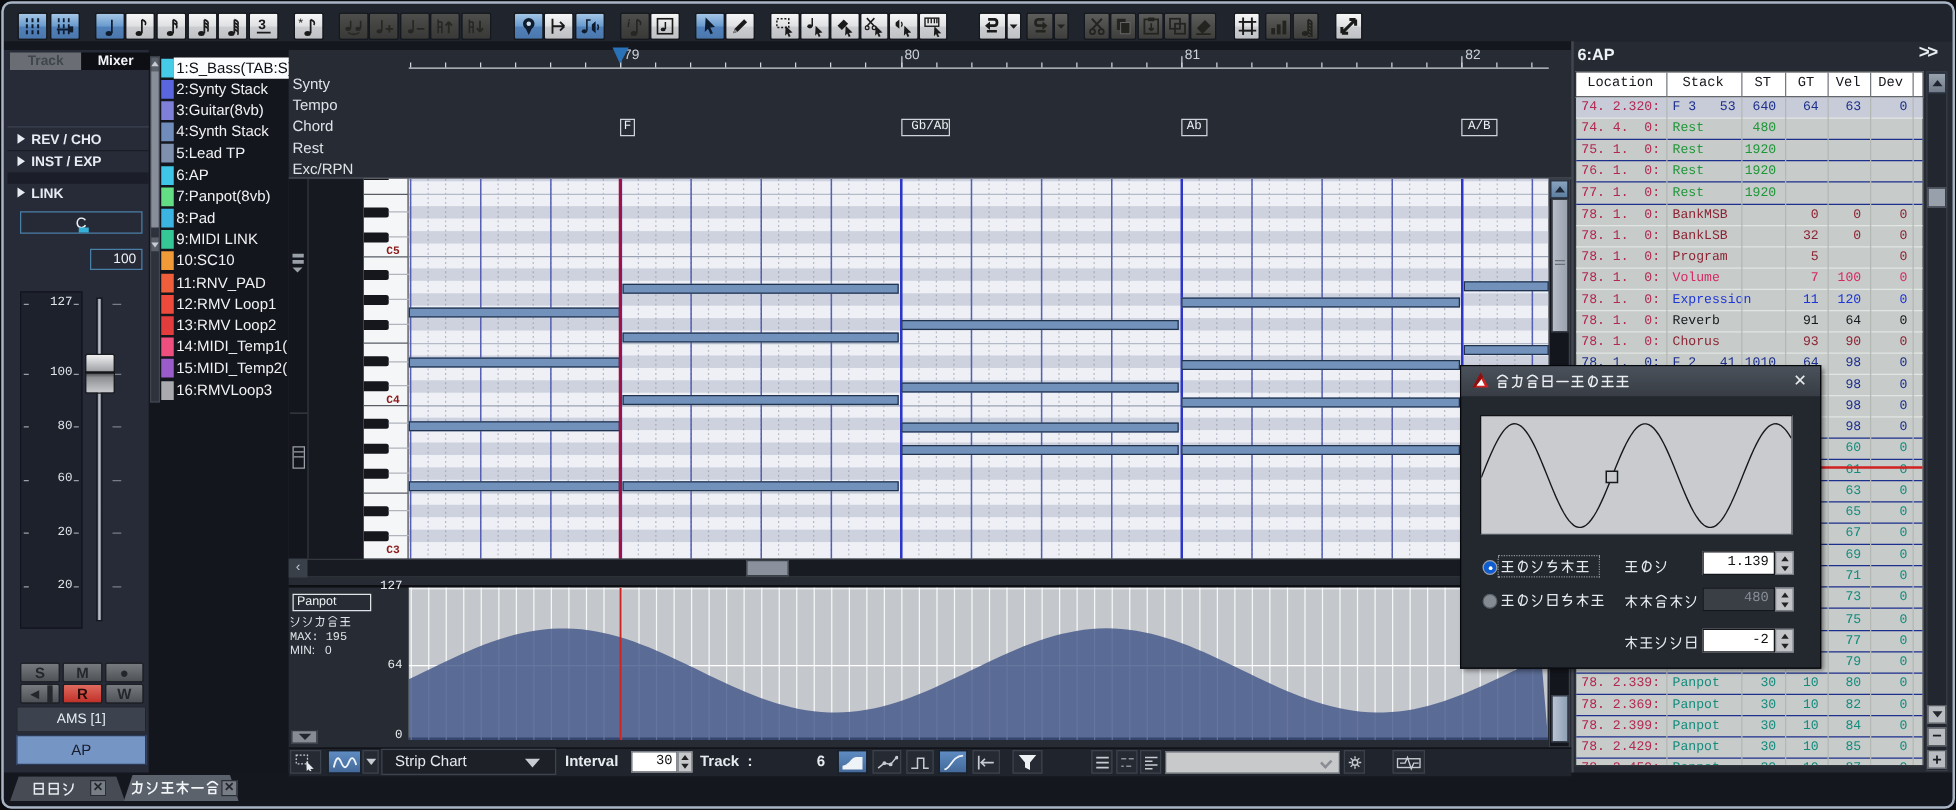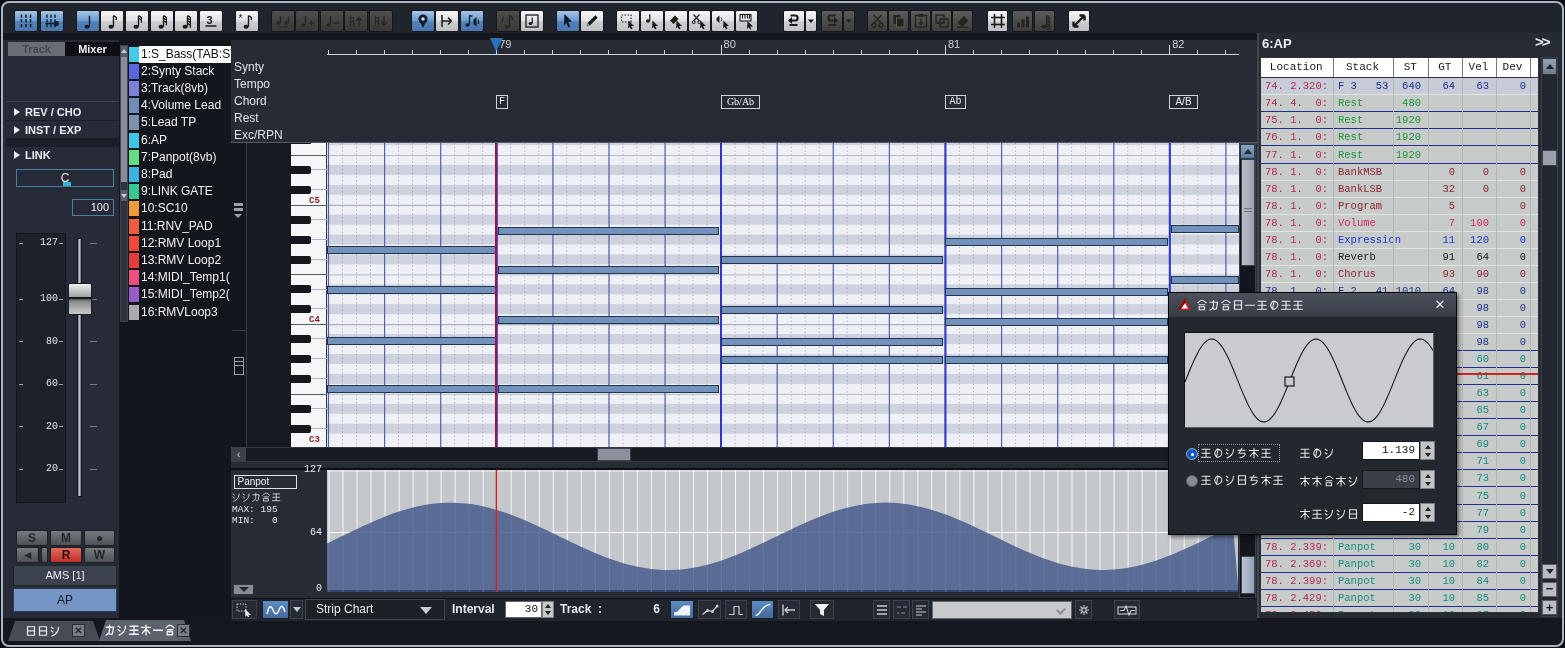--- a/index.html
+++ b/index.html
@@ -406,33 +406,33 @@
 <div style="position:absolute;left:16px;top:547px;width:32px;height:16px;background:linear-gradient(180deg,#777b80,#4e5257);border:1px solid #1c1f24;color:#24272b;font-weight:bold;font-size:12px;text-align:center;line-height:15px;border-radius:2px">◄▐</div>
 <div style="position:absolute;left:50px;top:547px;width:32px;height:16px;background:linear-gradient(180deg,#e06a5e,#c03028);border:1px solid #1c1f24;color:#2a0d0a;font-weight:bold;font-size:12px;text-align:center;line-height:15px;border-radius:2px">R</div>
 <div style="position:absolute;left:84px;top:547px;width:31px;height:16px;background:linear-gradient(180deg,#777b80,#4e5257);border:1px solid #1c1f24;color:#24272b;font-weight:bold;font-size:12px;text-align:center;line-height:15px;border-radius:2px">W</div>
 <div style="position:absolute;left:13px;top:565px;width:104px;height:21px;background:#3c434e;border:1px solid #20242c;color:#e8ecf2;font-size:11px;text-align:center;line-height:19px">AMS [1]</div>
 <div style="position:absolute;left:13px;top:588px;width:104px;height:24px;background:#7595c5;border:1px solid #2a3a55;color:#171d2c;font-size:12px;text-align:center;line-height:22px">AP</div>
 <div style="position:absolute;left:129px;top:46.5px;width:10px;height:15.2px;background:#45cbe8"></div>
 <div style="position:absolute;left:139px;top:45.5px;width:92px;height:17.2px;background:#fbfcfd;color:#0c0e12;font-size:12px;line-height:17px;padding-left:2px;white-space:nowrap;overflow:hidden">1:S_Bass(TAB:S)</div>
 <div style="position:absolute;left:129px;top:63.7px;width:10px;height:15.2px;background:#5a66dd"></div>
 <div style="position:absolute;left:139px;top:62.7px;width:92px;height:17.2px;color:#f0f2f5;font-size:12px;line-height:17px;padding-left:2px;white-space:nowrap;overflow:hidden">2:Synty Stack</div>
 <div style="position:absolute;left:129px;top:80.9px;width:10px;height:15.2px;background:#7d7fd8"></div>
-<div style="position:absolute;left:139px;top:79.9px;width:92px;height:17.2px;color:#f0f2f5;font-size:12px;line-height:17px;padding-left:2px;white-space:nowrap;overflow:hidden">3:Track(8vb)</div>
+<div style="position:absolute;left:139px;top:79.9px;width:92px;height:17.2px;color:#f0f2f5;font-size:12px;line-height:17px;padding-left:2px;white-space:nowrap;overflow:hidden">3:Guitar(8vb)</div>
 <div style="position:absolute;left:129px;top:98.10000000000001px;width:10px;height:15.2px;background:#6f8cba"></div>
-<div style="position:absolute;left:139px;top:97.10000000000001px;width:92px;height:17.2px;color:#f0f2f5;font-size:12px;line-height:17px;padding-left:2px;white-space:nowrap;overflow:hidden">4:Volume Lead</div>
+<div style="position:absolute;left:139px;top:97.10000000000001px;width:92px;height:17.2px;color:#f0f2f5;font-size:12px;line-height:17px;padding-left:2px;white-space:nowrap;overflow:hidden">4:Synth Stack</div>
 <div style="position:absolute;left:129px;top:115.30000000000001px;width:10px;height:15.2px;background:#7f90ae"></div>
 <div style="position:absolute;left:139px;top:114.30000000000001px;width:92px;height:17.2px;color:#f0f2f5;font-size:12px;line-height:17px;padding-left:2px;white-space:nowrap;overflow:hidden">5:Lead TP</div>
 <div style="position:absolute;left:129px;top:132.5px;width:10px;height:15.2px;background:#3fc6e6"></div>
 <div style="position:absolute;left:139px;top:131.5px;width:92px;height:17.2px;color:#f0f2f5;font-size:12px;line-height:17px;padding-left:2px;white-space:nowrap;overflow:hidden">6:AP</div>
 <div style="position:absolute;left:129px;top:149.7px;width:10px;height:15.2px;background:#63de85"></div>
 <div style="position:absolute;left:139px;top:148.7px;width:92px;height:17.2px;color:#f0f2f5;font-size:12px;line-height:17px;padding-left:2px;white-space:nowrap;overflow:hidden">7:Panpot(8vb)</div>
 <div style="position:absolute;left:129px;top:166.89999999999998px;width:10px;height:15.2px;background:#3cb4e2"></div>
 <div style="position:absolute;left:139px;top:165.89999999999998px;width:92px;height:17.2px;color:#f0f2f5;font-size:12px;line-height:17px;padding-left:2px;white-space:nowrap;overflow:hidden">8:Pad</div>
 <div style="position:absolute;left:129px;top:184.09999999999997px;width:10px;height:15.2px;background:#35c795"></div>
-<div style="position:absolute;left:139px;top:183.09999999999997px;width:92px;height:17.2px;color:#f0f2f5;font-size:12px;line-height:17px;padding-left:2px;white-space:nowrap;overflow:hidden">9:LINK GATE</div>
+<div style="position:absolute;left:139px;top:183.09999999999997px;width:92px;height:17.2px;color:#f0f2f5;font-size:12px;line-height:17px;padding-left:2px;white-space:nowrap;overflow:hidden">9:MIDI LINK</div>
 <div style="position:absolute;left:129px;top:201.29999999999995px;width:10px;height:15.2px;background:#f19a38"></div>
 <div style="position:absolute;left:139px;top:200.29999999999995px;width:92px;height:17.2px;color:#f0f2f5;font-size:12px;line-height:17px;padding-left:2px;white-space:nowrap;overflow:hidden">10:SC10</div>
 <div style="position:absolute;left:129px;top:218.49999999999994px;width:10px;height:15.2px;background:#ef5e3a"></div>
 <div style="position:absolute;left:139px;top:217.49999999999994px;width:92px;height:17.2px;color:#f0f2f5;font-size:12px;line-height:17px;padding-left:2px;white-space:nowrap;overflow:hidden">11:RNV_PAD</div>
 <div style="position:absolute;left:129px;top:235.69999999999993px;width:10px;height:15.2px;background:#ec4b3b"></div>
 <div style="position:absolute;left:139px;top:234.69999999999993px;width:92px;height:17.2px;color:#f0f2f5;font-size:12px;line-height:17px;padding-left:2px;white-space:nowrap;overflow:hidden">12:RMV Loop1</div>
 <div style="position:absolute;left:129px;top:252.89999999999992px;width:10px;height:15.2px;background:#e23c3c"></div>
 <div style="position:absolute;left:139px;top:251.89999999999992px;width:92px;height:17.2px;color:#f0f2f5;font-size:12px;line-height:17px;padding-left:2px;white-space:nowrap;overflow:hidden">13:RMV Loop2</div>
 <div style="position:absolute;left:129px;top:270.0999999999999px;width:10px;height:15.2px;background:#ef4f7e"></div>
 <div style="position:absolute;left:139px;top:269.0999999999999px;width:92px;height:17.2px;color:#f0f2f5;font-size:12px;line-height:17px;padding-left:2px;white-space:nowrap;overflow:hidden">14:MIDI_Temp1(</div>
@@ -490,23 +490,23 @@
 <div style="position:absolute;left:947.9px;top:38px;width:30px;height:12px;color:#ccd2da;font-size:11px">81</div>
 <div style="position:absolute;left:1169.25px;top:44.5px;width:1px;height:9px;background:#cfd4da"></div>
 <div style="position:absolute;left:1172.25px;top:38px;width:30px;height:12px;color:#ccd2da;font-size:11px">82</div>
 <div style="position:absolute;left:490.2px;top:38px;width:0;height:0;border-top:13px solid #2a72b8;border-left:6px solid transparent;border-right:7px solid transparent"></div>
 <div style="position:absolute;left:234px;top:60px;width:80px;height:17px;color:#dfe3e8;font-size:12px;line-height:15px">Synty</div>
 <div style="position:absolute;left:234px;top:77px;width:80px;height:17px;color:#dfe3e8;font-size:12px;line-height:15px">Tempo</div>
 <div style="position:absolute;left:234px;top:94px;width:80px;height:17px;color:#dfe3e8;font-size:12px;line-height:15px">Chord</div>
 <div style="position:absolute;left:234px;top:111px;width:80px;height:17px;color:#dfe3e8;font-size:12px;line-height:15px">Rest</div>
 <div style="position:absolute;left:234px;top:128px;width:80px;height:17px;color:#dfe3e8;font-size:12px;line-height:15px">Exc/RPN</div>
 <div style="position:absolute;left:496px;top:94.5px;width:12px;height:14px;border:1px solid #cfd4da;color:#eef1f5;font-size:10px;text-align:center;line-height:12px;font-family:'Liberation Mono',monospace">F</div>
-<div style="position:absolute;left:721px;top:94.5px;width:39px;height:14px;border:1px solid #cfd4da;color:#eef1f5;font-size:10px;text-align:center;line-height:12px;font-family:Liberation Serif, serif">Gb/Ab</div>
+<div style="position:absolute;left:721px;top:94.5px;width:39px;height:14px;border:1px solid #cfd4da;color:#eef1f5;font-size:10px;text-align:right;line-height:12px;font-family:Liberation Mono, monospace">Gb/Ab</div>
 <div style="position:absolute;left:945px;top:94.5px;width:21px;height:14px;border:1px solid #cfd4da;color:#eef1f5;font-size:10px;text-align:center;line-height:12px;font-family:'Liberation Mono',monospace">Ab</div>
-<div style="position:absolute;left:1169px;top:94.5px;width:29px;height:14px;border:1px solid #cfd4da;color:#eef1f5;font-size:10px;text-align:center;line-height:12px;font-family:Liberation Sans, sans-serif">A/B</div>
+<div style="position:absolute;left:1169px;top:94.5px;width:29px;height:14px;border:1px solid #cfd4da;color:#eef1f5;font-size:10px;text-align:center;line-height:12px;font-family:Liberation Mono, monospace">A/B</div>
 <div style="position:absolute;left:231px;top:142px;width:1026px;height:1px;background:#555a64"></div>
 <div style="position:absolute;left:231px;top:143px;width:16px;height:304px;background:#14161d;border-right:1px solid #3a3f48"></div>
 <div style="position:absolute;left:234px;top:203px;width:9px;height:3px;background:#9aa0a8"></div>
 <div style="position:absolute;left:234px;top:208px;width:9px;height:3px;background:#9aa0a8"></div>
 <div style="position:absolute;left:234px;top:214px;width:0;height:0;border-top:4px solid #9aa0a8;border-left:4px solid transparent;border-right:4px solid transparent"></div>
 <div style="position:absolute;left:232px;top:330px;width:14px;height:1px;background:#3a3f48"></div>
 <div style="position:absolute;left:233.5px;top:357px;width:10px;height:18px;border:1px solid #9aa0a8">
     <div style="margin-top:3px;border-top:1px solid #9aa0a8;border-bottom:1px solid #9aa0a8;height:5px"></div>
   </div>
 <div style="position:absolute;left:247px;top:143px;width:44px;height:304px;background:#16191f"></div>
@@ -692,21 +692,21 @@
 <div style="position:absolute;left:232px;top:492px">
     <svg width="50" height="11" viewBox="0 0 60 12.5" style="display:block" fill="none" stroke="#dfe3e8" stroke-width="1.0" stroke-linecap="round">
       <path transform="translate(0,0)" d="M1.2 2 L3 3.3 M1.2 5.5 L3 6.8 M8.5 2 C8.5 6,6.5 9,2 10.8"></path>
       <path transform="translate(12,0)" d="M1.2 2 L3 3.3 M1.2 5.5 L3 6.8 M8.5 2 C8.5 6,6.5 9,2 10.8"></path>
       <path transform="translate(24,0)" d="M1 3 H8.5 L7.5 9 C7 10.5,5.5 10.5,4.5 9.5 M4.5 1 V6 C4.5 8,3 10,1 10.8"></path>
       <path transform="translate(36,0)" d="M1 3.5 C2.5 2,4 1,5 1 C6 1,7.5 2,9 3.5 M2.2 5.5 H7.8 M2.2 7.5 H7.5 V10.5 H2.2 Z"></path>
       <path transform="translate(48,0)" d="M1 2 H9 M1 6 H9 M0.5 10 H9.5 M5 2 V10"></path>
     </svg>
   </div>
 <div style="position:absolute;left:232px;top:503.5px;width:70px;height:10px;color:#dfe3e8;font-size:9.5px;font-family:'Liberation Mono',monospace;white-space:pre">MAX: 195</div>
-<div style="position:absolute;left:232px;top:515px;width:70px;height:10px;color:#dfe3e8;font-size:9.5px;font-family:Liberation Mono, monospace;white-space:pre">MIN:   0</div>
+<div style="position:absolute;left:232px;top:515px;width:70px;height:10px;color:#dfe3e8;font-size:9.5px;font-family:Liberation Sans, sans-serif;white-space:pre">MIN:   0</div>
 <div style="position:absolute;left:296px;top:464px;width:26px;height:11px;color:#e8ecef;font-size:10px;text-align:right;font-family:'Liberation Mono',monospace">127</div>
 <div style="position:absolute;left:296px;top:527px;width:26px;height:11px;color:#e8ecef;font-size:10px;text-align:right;font-family:'Liberation Mono',monospace">64</div>
 <div style="position:absolute;left:296px;top:583px;width:26px;height:11px;color:#e8ecef;font-size:10px;text-align:right;font-family:'Liberation Mono',monospace">0</div>
 <div style="position:absolute;left:233px;top:584px;width:21px;height:11px;background:#868b94;border:1px solid #30343a">
     <div style="width:0;height:0;border-top:5px solid #24272c;border-left:5px solid transparent;border-right:5px solid transparent;margin:2px auto"></div>
   </div>
 <svg width="911.5" height="122" viewBox="0 0 911.5 122" style="position:absolute;left:326.5px;top:470px">
     <rect x="1.5" y="0" width="1" height="122" fill="#ffffff" opacity="0.85"></rect>
     <rect x="15.5" y="0" width="1" height="122" fill="#ffffff" opacity="0.85"></rect>
     <rect x="29.5" y="0" width="1" height="122" fill="#ffffff" opacity="0.85"></rect>

